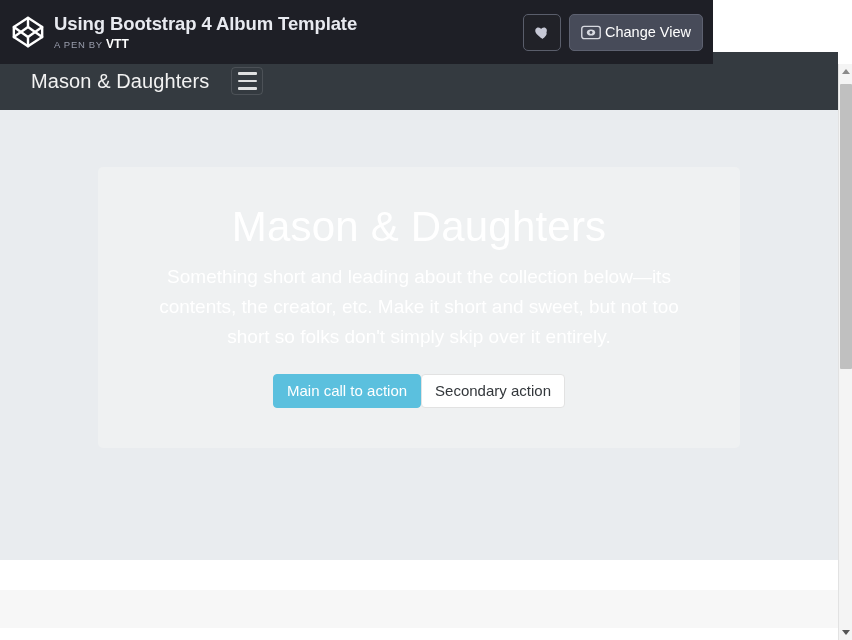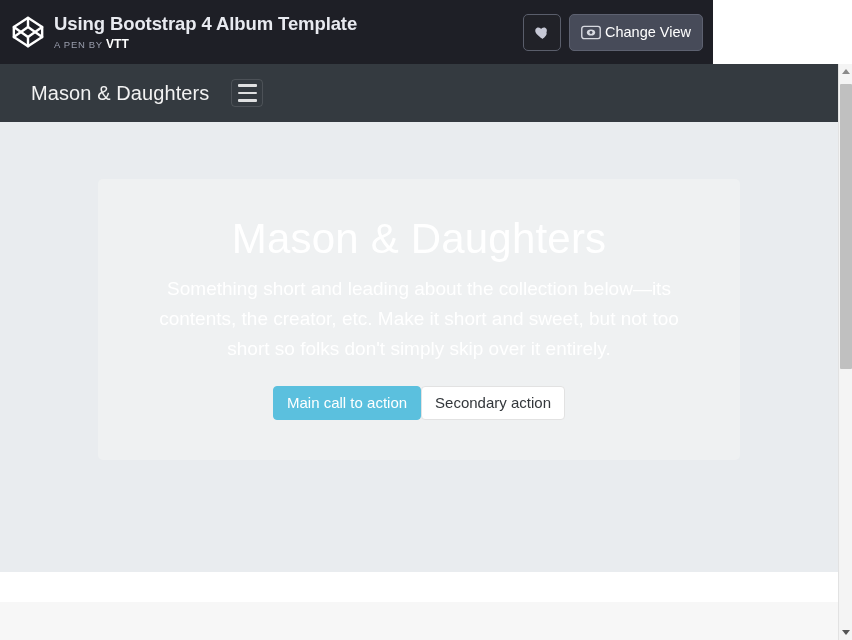--- a/index.html
+++ b/index.html
@@ -38,21 +38,21 @@
   .cp-btn.heart { width: 38px; padding: 0; background: #212228; border-color: #5a5e6b; }
   .cp-btn.changeview { background: #474b59; border-color: #5d6170; gap: 4px; padding: 0 11px; font-weight: 400; }
   .cp-btn.signup { background: #47cf73; border-color: #47cf73; color: #111319; }
   .cp-btn.login { background: #474b59; border-color: #5d6170; }
 
   .heart-glyph { width: 17px; height: 17px; display: block; }
   .eye-glyph { width: 20px; height: 15px; display: block; }
 
   
   #preview {
-    position: absolute; left: 0; top: 64px;
+    position: absolute; left: 0; top: 52px;
     width: 838px; height: 576px;
     overflow: hidden; background: #3b82f6;
   }
 
   
   #site-navbar {
     height: 58px; background: #343a40;
     display: flex; align-items: center;
     padding-left: 31px; gap: 22px;
   }

